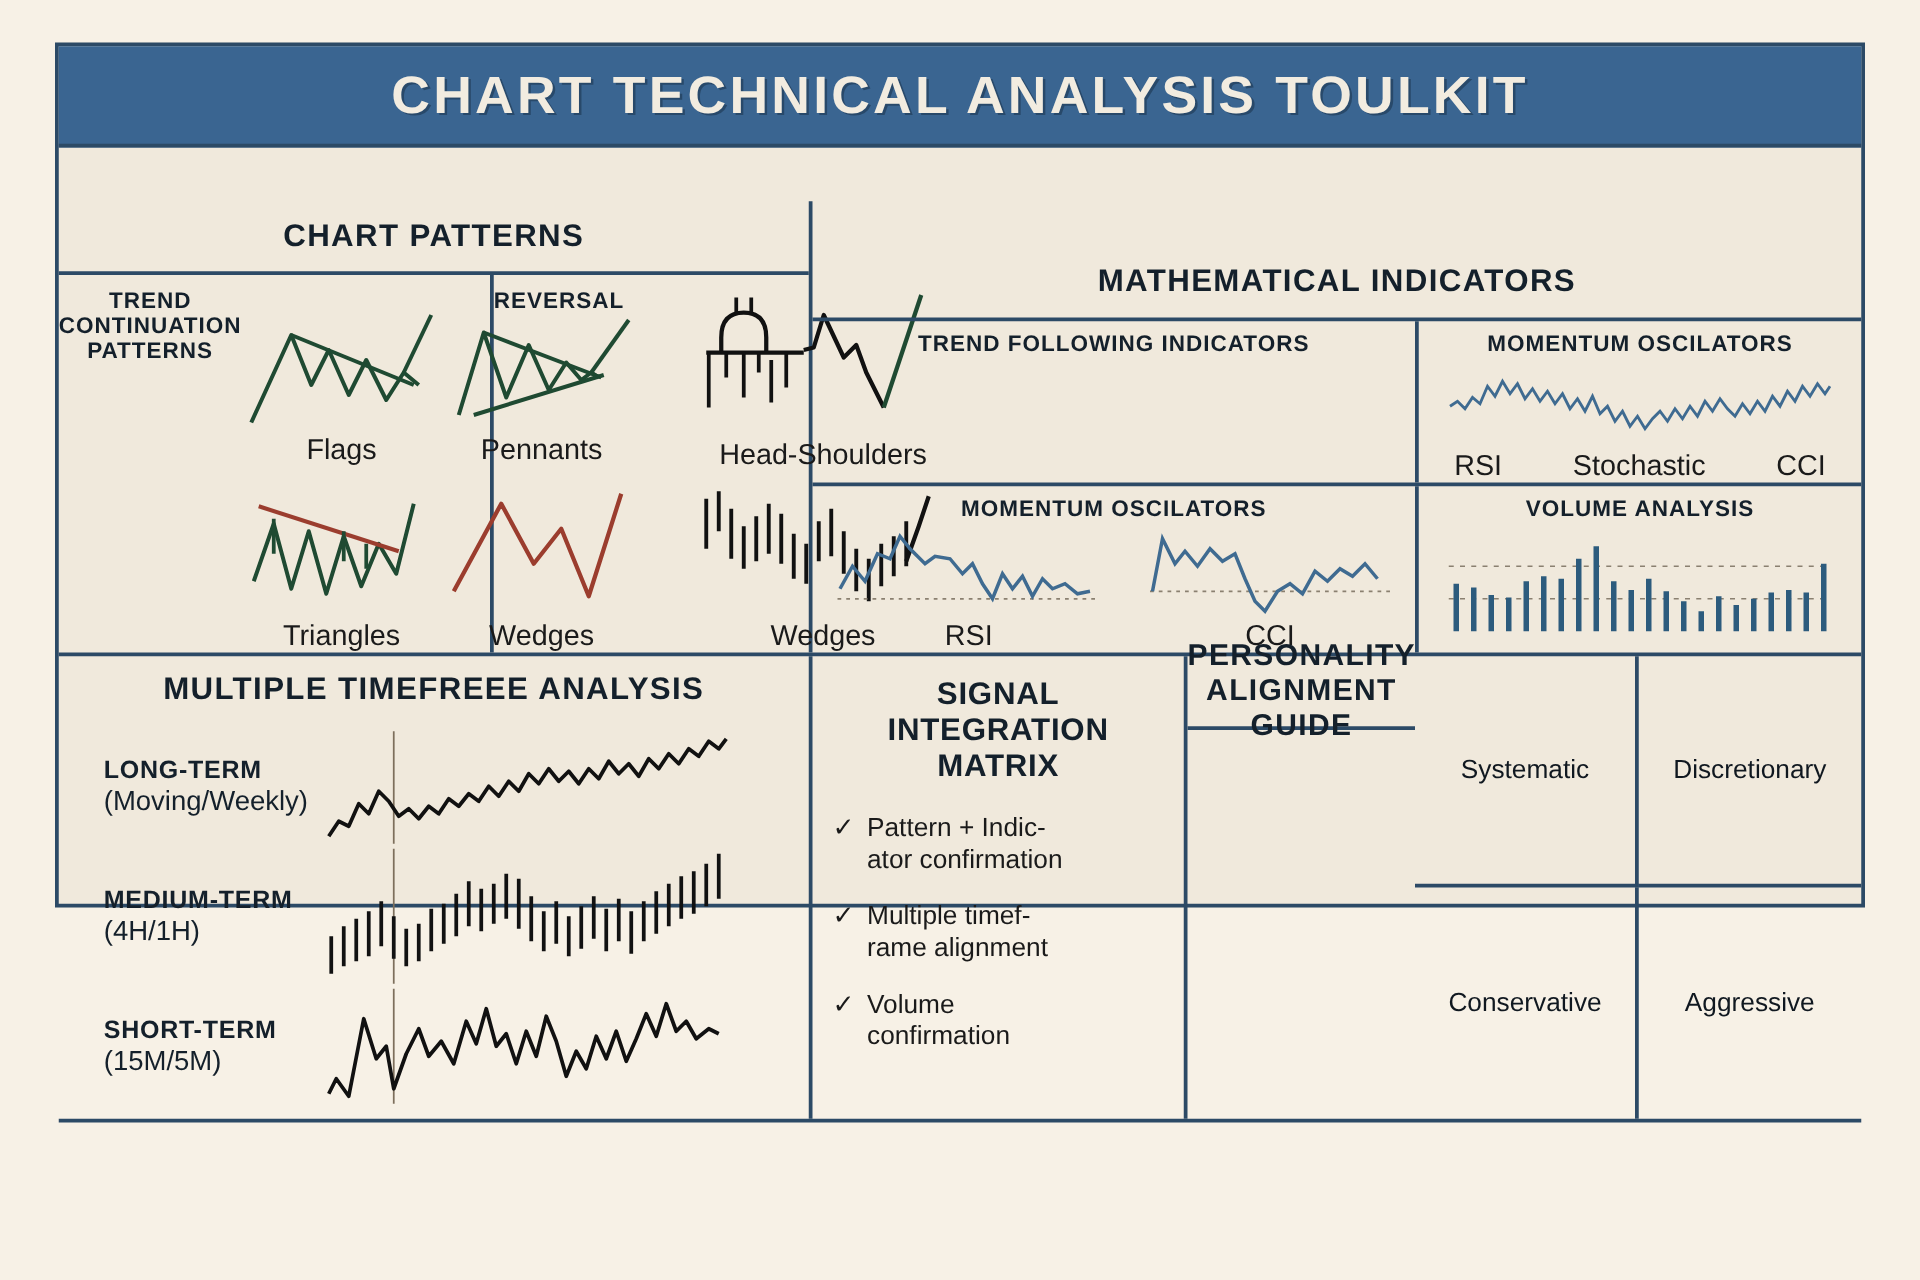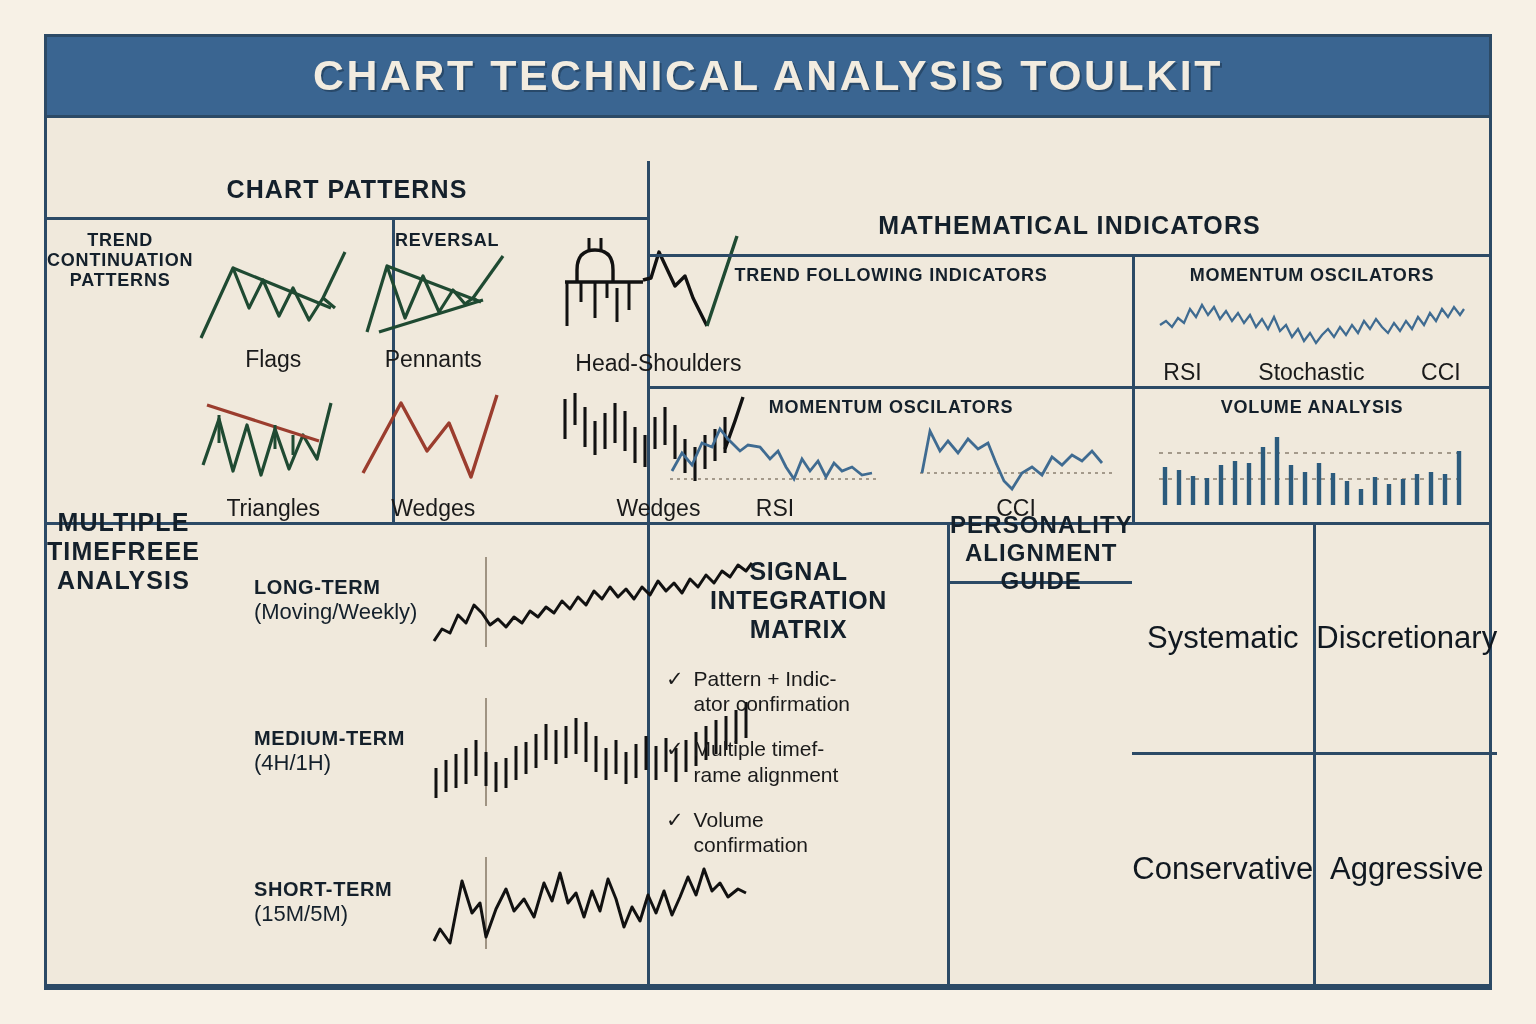--- a/index.html
+++ b/index.html
@@ -5,21 +5,21 @@
   html,body{margin:0;padding:0;}
   body{
     width:1536px;height:1024px;
     background:#f7f1e6;
     font-family:"Liberation Sans", sans-serif;
     overflow:hidden;
   }
   .poster{
     position:absolute;
     left:44px; top:34px;
-    width:1448px; height:956px;
+    width:1448px; height:692px;
     border:3px solid #2c4a66;
     background:#f0e9dc;
     box-sizing:border-box;
     display:flex; flex-direction:column;
   }
   
   .header{
     background:#3a6591;
     height:78px;
     flex:0 0 78px;
@@ -80,36 +80,36 @@
   .rev-item{flex:1;display:flex;flex-direction:column;align-items:center;justify-content:flex-end;}
 
   
   .ind-row{display:flex;flex:1;}
   .ind-cell{display:flex;flex-direction:column;padding-top:8px;}
   .ind-charts{flex:1;display:flex;align-items:flex-end;justify-content:space-around;}
   .ind-charts .unit{display:flex;flex-direction:column;align-items:center;}
 
   
   .lower{flex:1;display:flex;}
-  .mtf{width:600px;flex:0 0 600px;display:flex;flex-direction:row;gap:18px;}
+  .mtf{width:600px;flex:0 0 600px;display:flex;flex-direction:column;}
   .mtf-rows{flex:1;display:flex;flex-direction:column;justify-content:space-around;padding:4px 0 10px 0;}
   .mtf-r{display:flex;align-items:center;}
   .mtf-lab{width:210px;flex:0 0 210px;padding-left:36px;box-sizing:border-box;}
   .mtf-lab .l1{font-size:20px;font-weight:bold;letter-spacing:.6px;color:#14202b;}
   .mtf-lab .l2{font-size:22px;color:#14202b;}
 
-  .sig{width:300px;flex:0 0 300px;display:flex;flex-direction:column;padding:32px 16px 0 16px;box-sizing:border-box;}
+  .sig{width:300px;flex:0 0 300px;display:flex;flex-direction:column;padding:16px 16px 0 16px;box-sizing:border-box;}
   .sig h3{margin:0;font-size:25px;font-weight:bold;text-align:center;letter-spacing:.6px;color:#14202b;line-height:1.16;}
   .sig ul{list-style:none;margin:22px 0 0 0;padding:0;}
   .sig li{display:flex;gap:10px;margin-bottom:20px;font-size:21px;color:#1a1a1a;line-height:1.2;}
   .sig li .ck{font-size:21px;flex:0 0 auto;}
 
   .pag{flex:1;display:flex;flex-direction:row;}
   .pag-quad{flex:1;display:grid;grid-template-columns:1fr 1fr;grid-template-rows:1fr 1fr;}
-  .quad{display:flex;align-items:center;justify-content:center;font-size:31px;color:#101820;}
+  .quad{display:flex;align-items:center;justify-content:center;font-size:21px;color:#101820;}
   .q-r{border-right:3px solid #2c4a66;}
   .q-b{border-bottom:3px solid #2c4a66;}
 </style>
 </head>
 <body>
 
 <div class="poster">
 
   <div class="header">
     <h1>CHART TECHNICAL ANALYSIS TOULKIT</h1>

